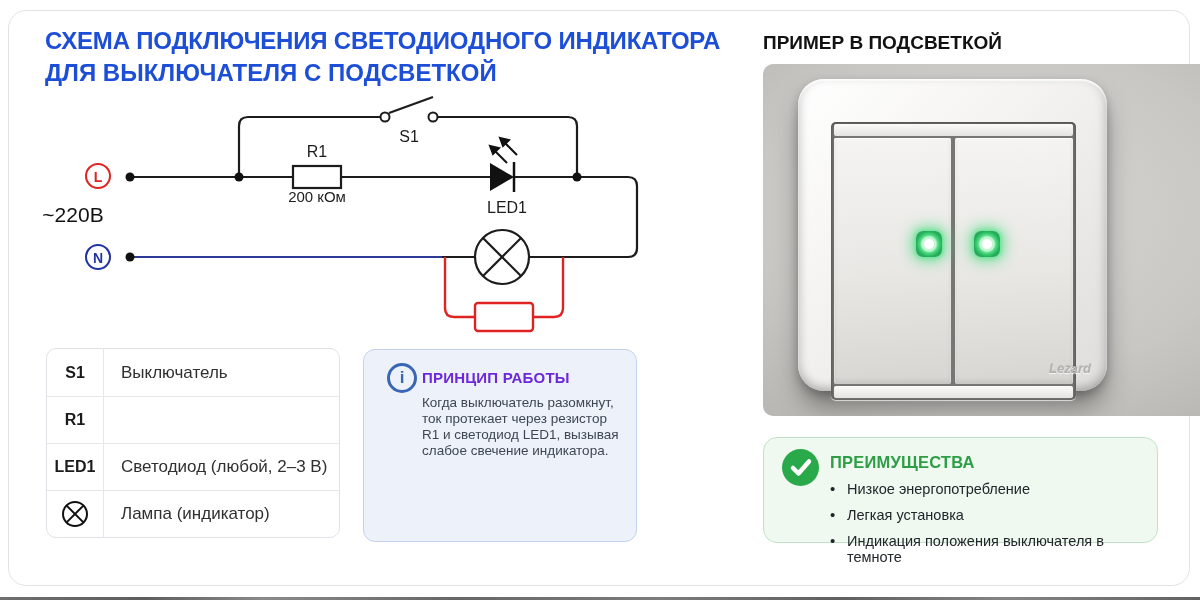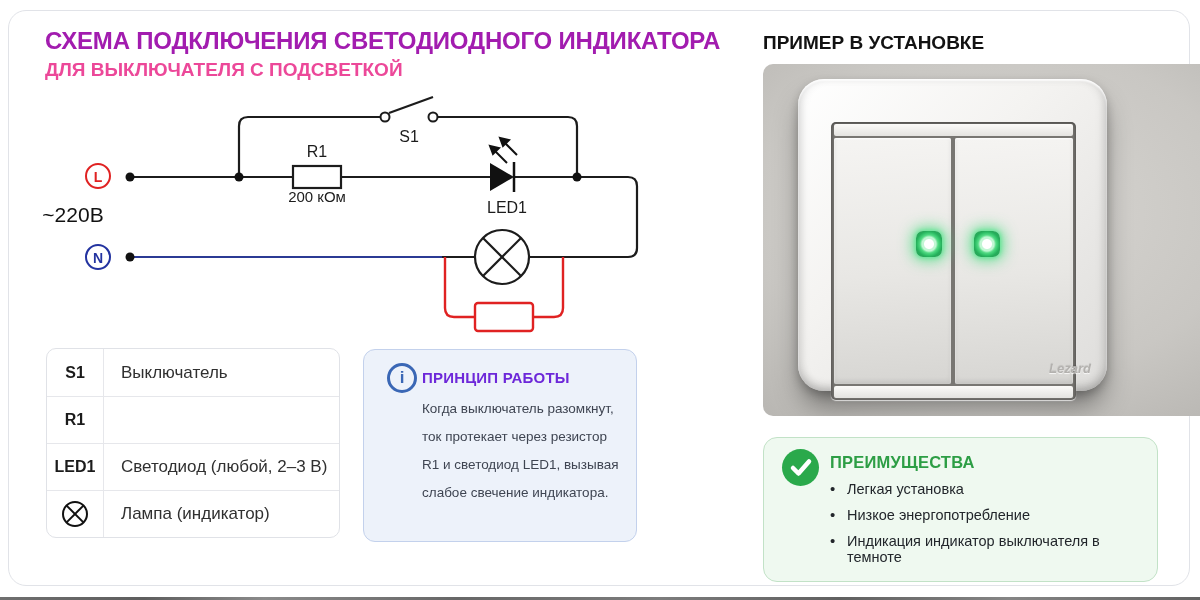--- a/index.html
+++ b/index.html
@@ -5,22 +5,22 @@
   * { margin:0; padding:0; box-sizing:border-box; }
   html,body { width:1200px; height:600px; background:#fff; font-family:"Liberation Sans", sans-serif; }
   .canvas { position:relative; width:1200px; height:600px; overflow:hidden; background:#fff; }
 
   .card { position:absolute; left:8px; top:10px; width:1182px; height:576px;
           background:#fff; border:1.5px solid #e1e3e8; border-radius:18px; }
   .bottom-edge { position:absolute; left:0; right:0; bottom:0; height:3px;
           background:linear-gradient(90deg,#6f6f6f 0%,#5e5e5e 12%,#8a8a8a 22%,#676767 38%,#7c7c7c 55%,#606060 70%,#858585 84%,#626262 100%); }
 
   
-  .title { position:absolute; left:45px; top:27px; font-size:24px; font-weight:bold; color:#a21caf; letter-spacing:-0.2px; }
-  .subtitle { position:absolute; left:45px; top:59px; font-size:19px; font-weight:bold; color:#ec4899; }
+  .title { position:absolute; left:45px; top:27px; font-size:24px; font-weight:bold; color:#1d4ed8; letter-spacing:-0.2px; }
+  .subtitle { position:absolute; left:45px; top:59px; font-size:24px; font-weight:bold; color:#1d4ed8; }
   .right-title { position:absolute; left:763px; top:32px; font-size:19px; font-weight:bold; color:#121212; }
 
   
   .circuit { position:absolute; left:30px; top:88px; }
   .circuit text { font-family:"Liberation Sans", sans-serif; }
 
   
   .legend { position:absolute; left:46px; top:348px; width:294px; height:190px;
             background:#fff; border:1.5px solid #e0e2e7; border-radius:10px; overflow:hidden;
             display:grid; grid-template-rows:repeat(4,1fr); }
@@ -31,21 +31,21 @@
   .legend .desc { display:flex; align-items:center; padding-left:17px; font-size:17px; color:#303030; }
 
   
   .principle { position:absolute; left:363px; top:349px; width:274px; height:193px;
                background:#edf2fa; border:1.5px solid #c3d1ec; border-radius:12px; }
   .info-icon { position:absolute; left:23px; top:13px; width:30px; height:30px; border:3px solid #3a67b5;
                border-radius:50%; display:flex; align-items:center; justify-content:center;
                color:#3a67b5; font-weight:bold; font-size:17px; }
   .principle h3 { position:absolute; left:58px; top:19px; font-size:15px; font-weight:bold; color:#6d28d9; letter-spacing:.2px; }
   .principle .paras { position:absolute; left:58px; top:45px; width:202px; }
-  .principle p { font-size:13.5px; line-height:28px; color:#3f4552; margin-bottom:10px; }
+  .principle p { font-size:13.5px; line-height:16px; color:#3f4552; margin-bottom:10px; }
 
   
   .photo { position:absolute; left:763px; top:64px; width:467px; height:352px; border-radius:10px; overflow:hidden;
            background:radial-gradient(130% 120% at 50% 42%, #d8d6d2 0%, #c9c7c3 40%, #aeaca8 75%, #979591 100%); }
   .plate { position:absolute; left:35px; top:15px; width:309px; height:312px; border-radius:26px;
            background:linear-gradient(135deg,#ffffff 0%,#f4f3f1 40%,#dedddb 100%);
            box-shadow:0 18px 28px -4px rgba(0,0,0,.42), 0 4px 10px rgba(0,0,0,.22),
                       inset 0 2px 2px rgba(255,255,255,.95), inset 0 -5px 9px rgba(0,0,0,.16),
                       inset 5px 0 9px rgba(0,0,0,.07), inset -5px 0 9px rgba(0,0,0,.07); }
   .well { position:absolute; left:33px; top:43px; width:245px; height:278px; border-radius:5px;
@@ -60,21 +60,21 @@
   .rocker.right { left:124px; width:118px; }
   .led { position:absolute; width:26px; height:26px; border-radius:7px;
          background:radial-gradient(circle at 50% 50%, #ffffff 0 4.5px, #c2f7d4 5.5px 7px, #52da83 9px, #2fc067 11.5px, #27ab5a 13px);
          box-shadow:0 0 14px 4px rgba(74,222,128,.75), 0 0 4px 1px rgba(110,235,160,.9); }
   .led.l1 { left:153px; top:167px; }
   .led.l2 { left:211px; top:167px; }
   .brand { position:absolute; right:16px; bottom:15px; font-size:13px; font-weight:bold; font-style:italic;
            color:#b3b1ae; text-shadow:0 1px 1px rgba(255,255,255,.85), 0 -1px 1px rgba(0,0,0,.12); }
 
   
-  .advantages { position:absolute; left:763px; top:437px; width:395px; height:145px;
+  .advantages { position:absolute; left:763px; top:437px; width:395px; height:106px;
                 background:#eff9f0; border:1.5px solid #c2e2c7; border-radius:14px;padding-left:6px; }
   .check-icon { position:absolute; left:18px; top:11px; width:37px; height:37px; border-radius:50%;
                 background:#2aa94b; display:flex; align-items:center; justify-content:center; }
   .advantages h3 { position:absolute; left:66px; top:15px; font-size:16.5px; font-weight:bold; color:#2d9e45; letter-spacing:.2px; }
   .advantages ul { position:absolute; left:66px; top:43px; list-style:none; }
   .advantages li { position:relative; font-size:14.5px; color:#22262b; margin-bottom:10px; padding-left:17px; }
   .advantages li::before { content:"•"; position:absolute; left:0; top:-1px; color:#22262b; font-size:15px; }
 </style>
 </head>
 <body>
@@ -177,21 +177,21 @@
   <div class="principle">
     <div class="info-icon">
       <span>i</span>
     </div>
     <h3>ПРИНЦИП РАБОТЫ</h3>
     <div class="paras">
       <p>Когда выключатель разомкнут, ток протекает через резистор R1 и светодиод LED1, вызывая слабое свечение индикатора.</p>
     </div>
   </div>
 
-  <div class="right-title">ПРИМЕР В УСТАНОВКЕ</div>
+  <div class="right-title">ПРИМЕР В ПОДСВЕТКОЙ</div>
 
   <div class="photo">
     <div class="plate">
       <div class="well">
         <div class="strip top"></div>
         <div class="rocker left"></div>
         <div class="rocker right"></div>
         <div class="strip bottom"></div>
       </div>
       <div class="brand">Lezard</div>
@@ -201,20 +201,20 @@
   </div>
 
   <div class="advantages">
     <div class="check-icon">
       <svg width="37" height="37" viewBox="0 0 37 37" fill="none">
         <polyline points="11,19 16.5,24.5 27,12.5" stroke="#fff" stroke-width="4.5" stroke-linecap="round" stroke-linejoin="round"></polyline>
       </svg>
     </div>
     <h3>ПРЕИМУЩЕСТВА</h3>
     <ul>
+      <li>Низкое энергопотребление</li>
       <li>Легкая установка</li>
-      <li>Низкое энергопотребление</li>
-      <li>Индикация индикатор выключателя в темноте</li>
+      <li>Индикация положения выключателя в темноте</li>
     </ul>
   </div>
 
   <div class="bottom-edge"></div>
 </div>
 
 </body></html>

